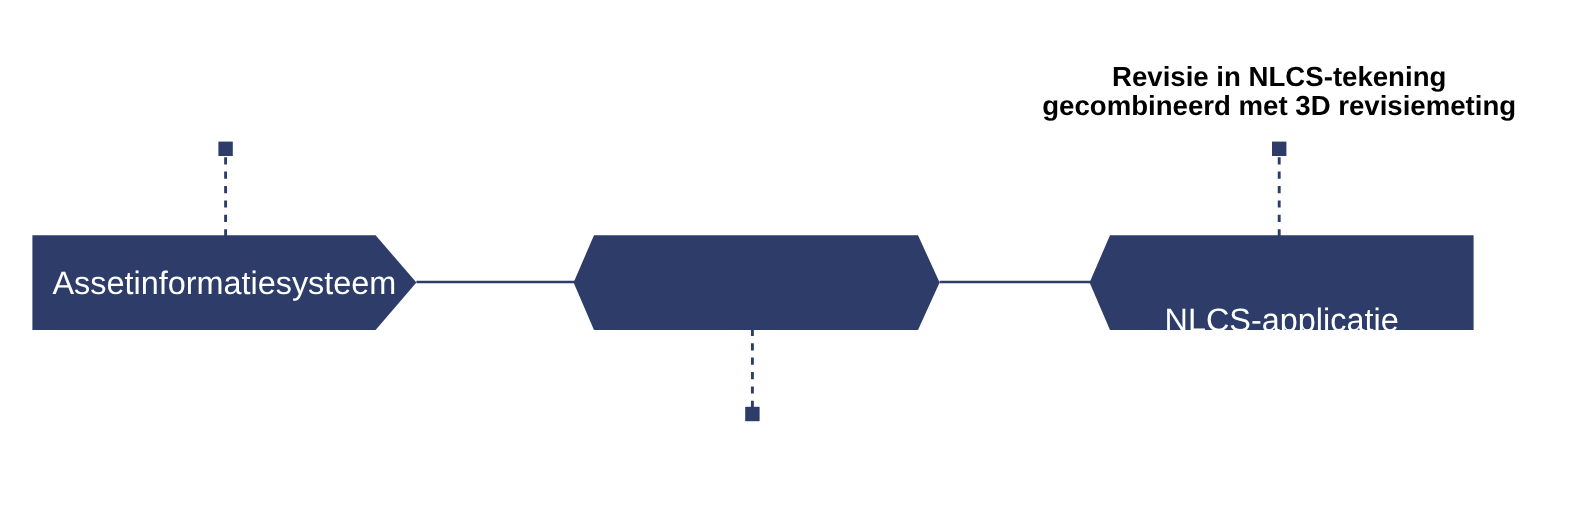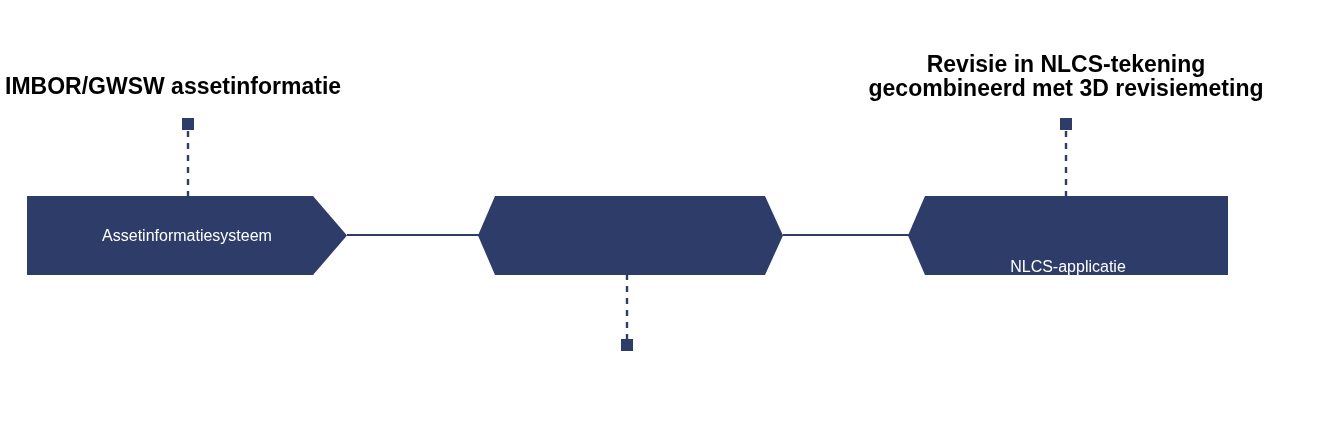--- a/index.html
+++ b/index.html
@@ -48,21 +48,21 @@
   }
   #label-bottom {
     left: 478px;
     top: 365px;
     width: 300px;
     text-align: center;
   }
   .stage-label {
     position: absolute;
     color: #ffffff;
-    font-size: 16px;
+    font-size: 27px;
     font-weight: normal;
     text-align: center;
     top: 224px;
     line-height: 24px;
     white-space: pre;
   }
   #stage-label-0 { left: 27px;  width: 320px; }
   #stage-label-1 { left: 478px; width: 305px; }
   #stage-label-2 { left: 908px; width: 320px; margin-top: 31px; }
 </style>
@@ -91,18 +91,17 @@
 
     <line x1="627" y1="274" x2="627" y2="340" stroke="#2D3C69" stroke-width="2.4" stroke-dasharray="6,6"></line>
     <rect x="621" y="339" width="12" height="12" fill="#2D3C69"></rect>
   </svg>
 
   <div class="stage-label" id="stage-label-0">Assetinformatiesysteem</div>
 
 
   <div class="stage-label" id="stage-label-2">NLCS-applicatie</div>
 
-  <div class="callout-label" id="label-left">IMBOR/GWSW assetinformatie</div>
 
   <div class="callout-label" id="label-right">Revisie in NLCS-tekening gecombineerd met 3D revisiemeting</div>
 
 
 </div>
 
 </body></html>

